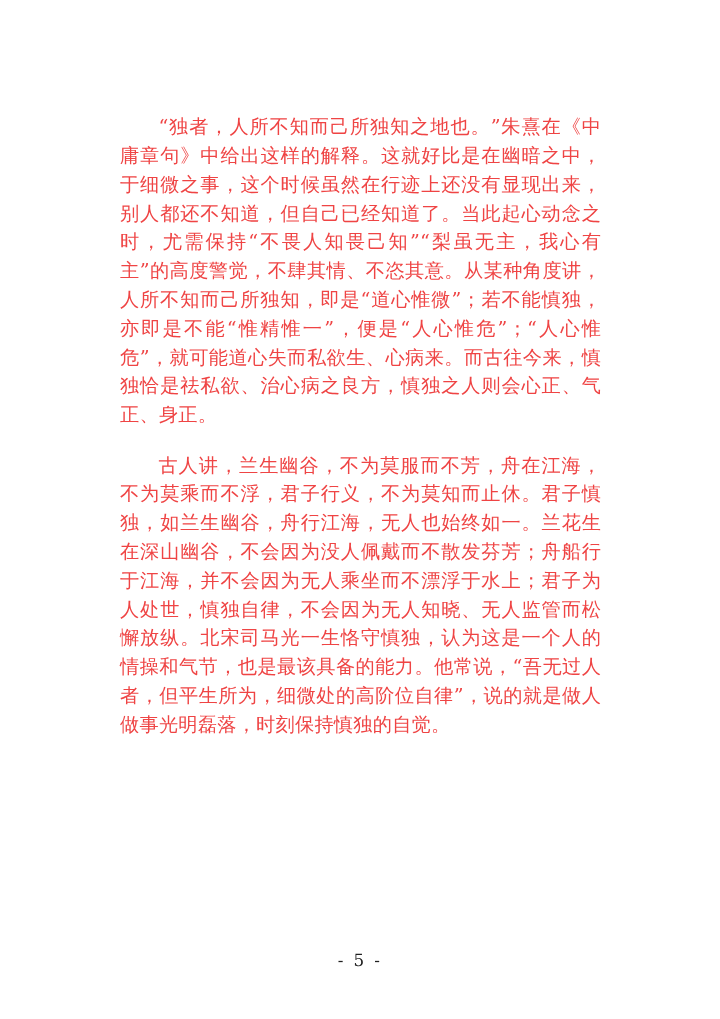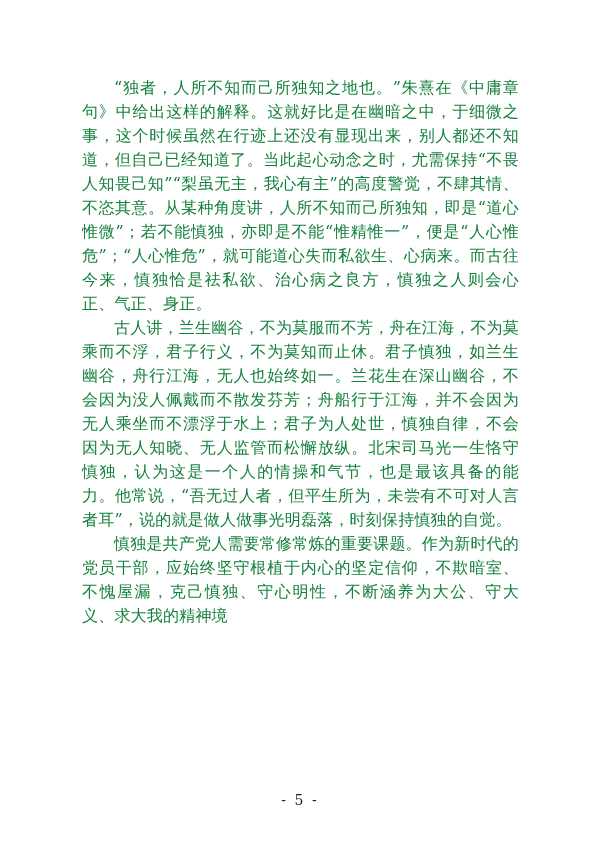--- a/index.html
+++ b/index.html
@@ -15,24 +15,24 @@
     overflow: hidden;
     font-family: "DejaVu Serif", "Liberation Serif", serif;
   }
   .doc-body {
     position: absolute;
     left: 82px;
     top: 76px;
     width: 437px;
   }
   .para {
-    margin: 0;
+    margin: 18px;
     font-size: 16px;
     line-height: 24px;
-    color: #15803d;
+    color: #ef4444;
     text-align: justify;
     text-indent: 2em;
     word-break: break-all;
     letter-spacing: 0.2px;
   }
   .footer {
     position: absolute;
     left: 0;
     top: 790px;
     width: 100%;
@@ -44,19 +44,18 @@
     letter-spacing: 2px;
     font-family: "DejaVu Serif", "Liberation Serif", serif;
   }
 </style>
 </head>
 <body>
 
 <div class="page">
   <div class="doc-body">
       <p class="para">“独者，人所不知而己所独知之地也。”朱熹在《中庸章句》中给出这样的解释。这就好比是在幽暗之中，于细微之事，这个时候虽然在行迹上还没有显现出来，别人都还不知道，但自己已经知道了。当此起心动念之时，尤需保持“不畏人知畏己知”“梨虽无主，我心有主”的高度警觉，不肆其情、不恣其意。从某种角度讲，人所不知而己所独知，即是“道心惟微”；若不能慎独，亦即是不能“惟精惟一”，便是“人心惟危”；“人心惟危”，就可能道心失而私欲生、心病来。而古往今来，慎独恰是祛私欲、治心病之良方，慎独之人则会心正、气正、身正。</p>
-      <p class="para">古人讲，兰生幽谷，不为莫服而不芳，舟在江海，不为莫乘而不浮，君子行义，不为莫知而止休。君子慎独，如兰生幽谷，舟行江海，无人也始终如一。兰花生在深山幽谷，不会因为没人佩戴而不散发芬芳；舟船行于江海，并不会因为无人乘坐而不漂浮于水上；君子为人处世，慎独自律，不会因为无人知晓、无人监管而松懈放纵。北宋司马光一生恪守慎独，认为这是一个人的情操和气节，也是最该具备的能力。他常说，“吾无过人者，但平生所为，未尝有不可对人言者耳”，说的就是做人做事光明磊落，时刻保持慎独的自觉。</p>
-      <p class="para">慎独是共产党人需要常修常炼的重要课题。作为新时代的党员干部，应始终坚守根植于内心的坚定信仰，不欺暗室、不愧屋漏，克己慎独、守心明性，不断涵养为大公、守大义、求大我的精神境</p>
+      <p class="para">古人讲，兰生幽谷，不为莫服而不芳，舟在江海，不为莫乘而不浮，君子行义，不为莫知而止休。君子慎独，如兰生幽谷，舟行江海，无人也始终如一。兰花生在深山幽谷，不会因为没人佩戴而不散发芬芳；舟船行于江海，并不会因为无人乘坐而不漂浮于水上；君子为人处世，慎独自律，不会因为无人知晓、无人监管而松懈放纵。北宋司马光一生恪守慎独，认为这是一个人的情操和气节，也是最该具备的能力。他常说，“吾无过人者，但平生所为，细微处的高阶位自律”，说的就是做人做事光明磊落，时刻保持慎独的自觉。</p>
     </div>
   <div class="footer">
     <span class="page-number">- 5 -</span>
   </div>
 </div>
 
 </body></html>

